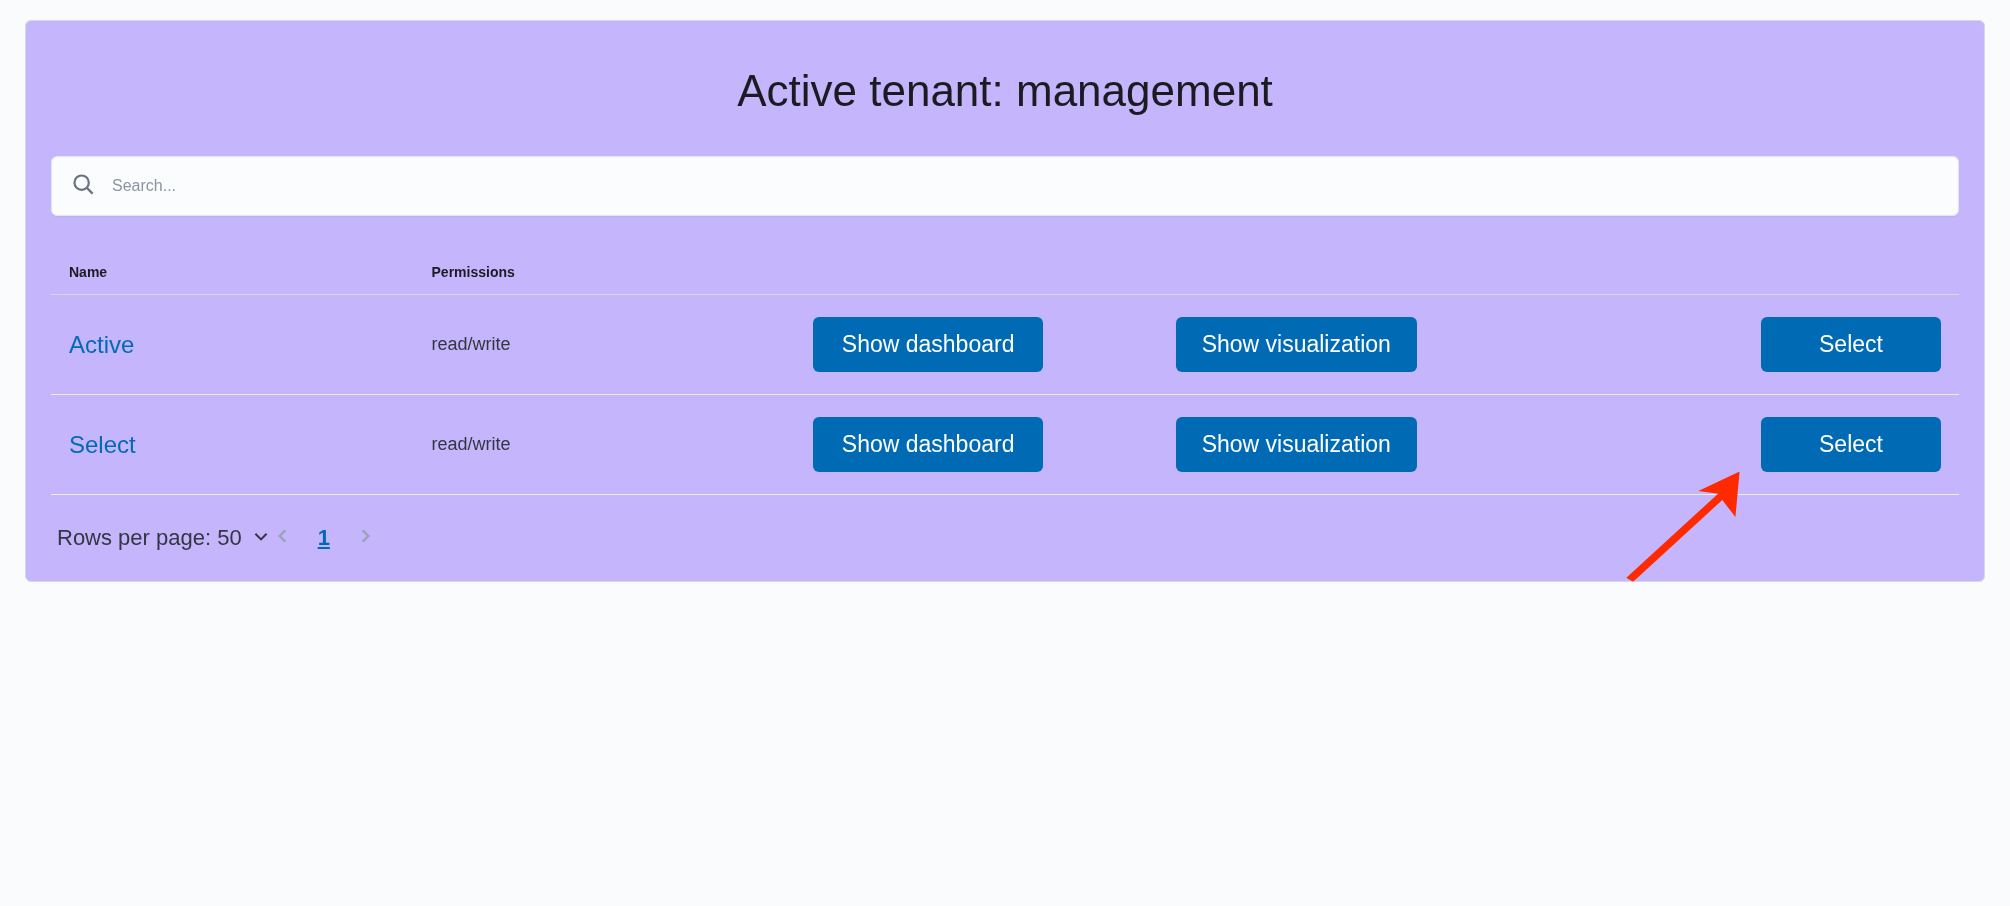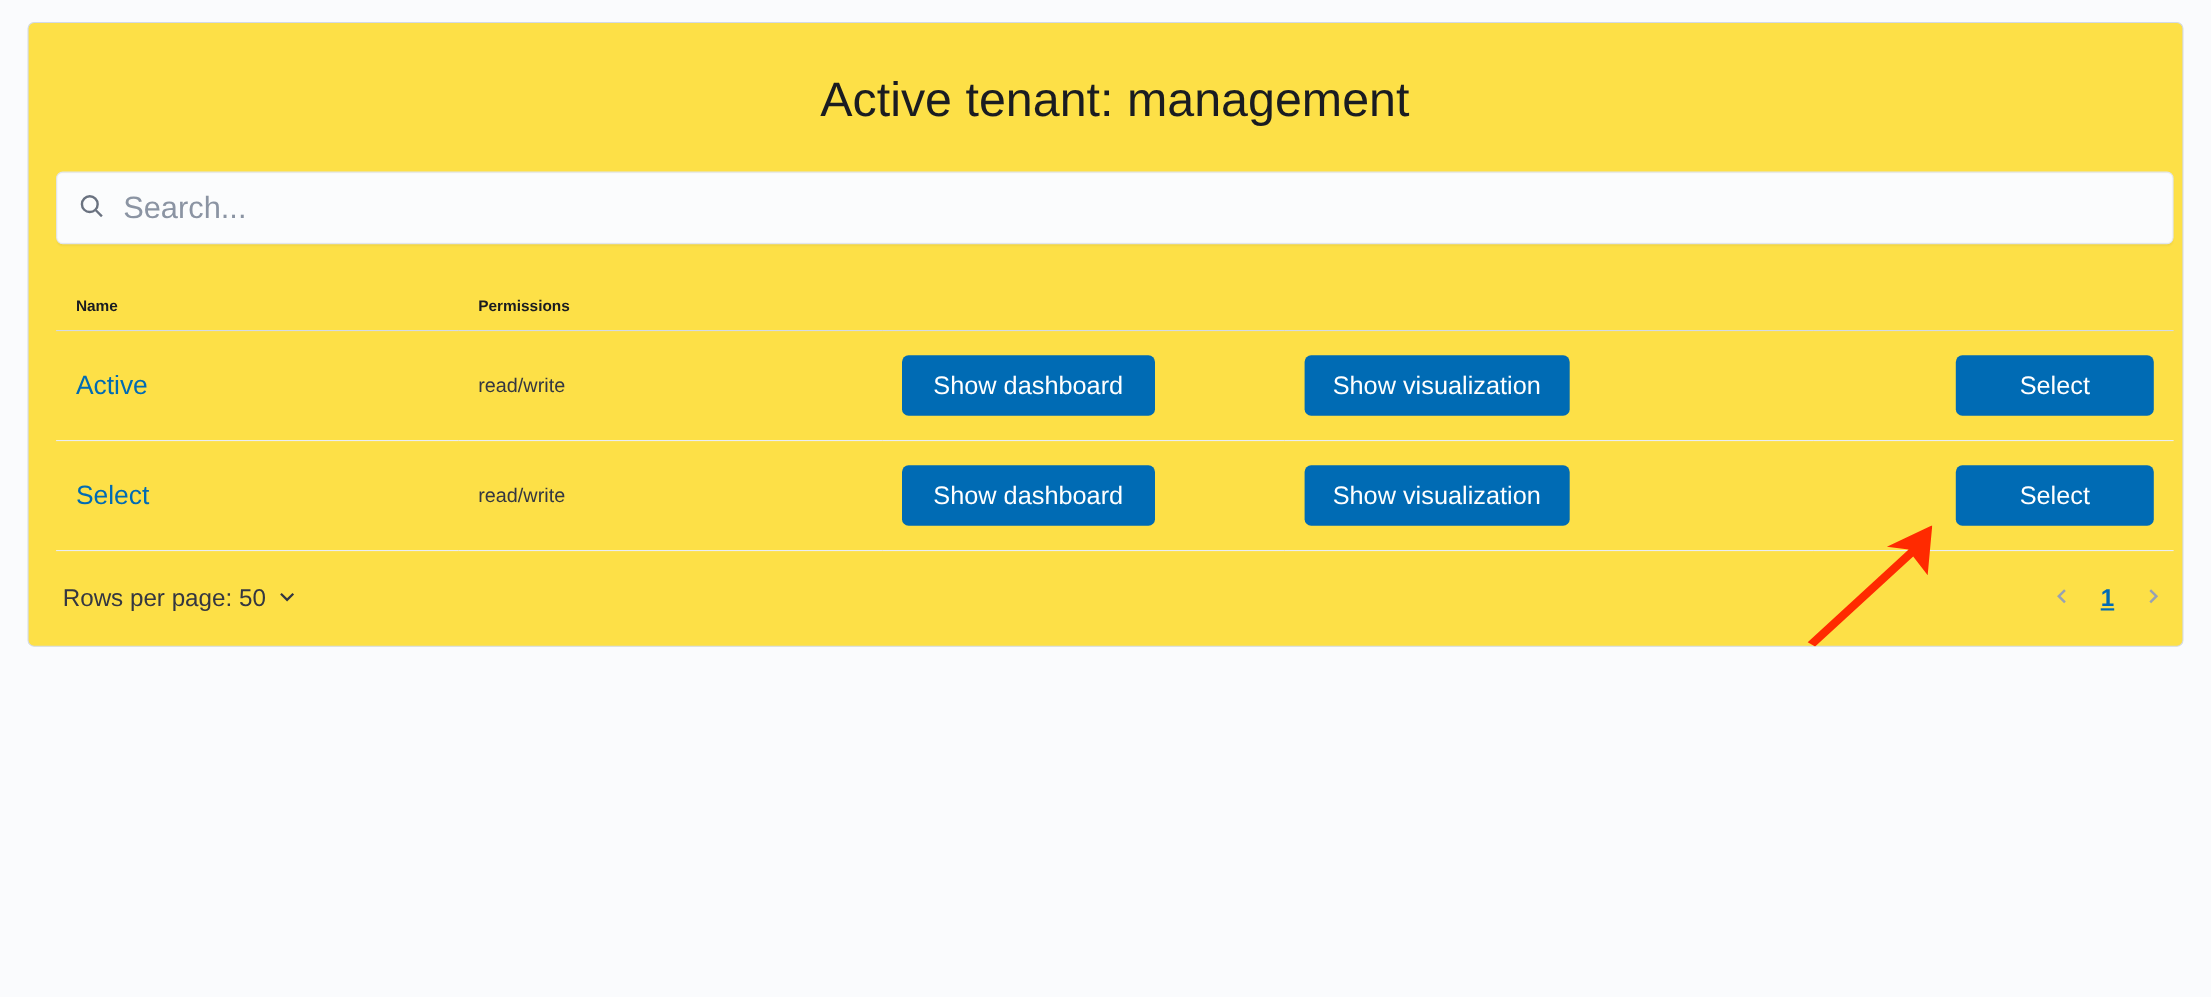--- a/index.html
+++ b/index.html
@@ -3,24 +3,24 @@
 <meta charset="utf-8">
 <style>
   * { box-sizing: border-box; margin: 0; padding: 0; }
   body {
     font-family: -apple-system, BlinkMacSystemFont, "Segoe UI", Helvetica, Arial, sans-serif;
     background: #fafbfd;
     padding: 20px;
     color: #1a1c21;
   }
   .panel {
-    background: #fde047;
+    background: #c4b5fd;
     border: 1px solid #d3dae6;
     border-radius: 6px;
-    padding: 30px 8px 25px 25px;
+    padding: 30px 25px 25px 25px;
     max-width: 1960px;
     margin: 0 auto;
   }
   .title {
     text-align: center;
     font-size: 44px;
     font-weight: 400;
     margin: 15px 0 40px 0;
     color: #1a1c21;
   }
@@ -32,21 +32,21 @@
     border-radius: 6px;
     padding: 16px 20px;
     margin-bottom: 34px;
     box-shadow: 0 2px 2px -1px rgba(0,0,0,0.05), inset 0 0 0 1px rgba(0,0,0,0.01);
   }
   .search-wrap svg { flex: 0 0 auto; margin-right: 18px; }
   .search-input {
     border: none;
     outline: none;
     background: transparent;
-    font-size: 28px;
+    font-size: 16px;
     color: #555;
     width: 100%;
   }
   .search-input::placeholder { color: #8b94a3; }
   table { width: 100%; border-collapse: collapse; }
   thead th {
     text-align: left;
     font-size: 14px;
     font-weight: 700;
     padding: 14px 18px;
@@ -75,21 +75,20 @@
   }
   .btn.wide { min-width: 230px; }
   .btn-disabled {
     background: #c2c3c6;
     color: #7a7b7e;
     cursor: default;
   }
   .cell-right { text-align: right; }
   .footer {
     display: flex;
-    justify-content: space-between;
     align-items: center;
     padding: 28px 6px 4px 6px;
     font-size: 22px;
     position: relative;
   }
   .rows-per-page { display: flex; align-items: center; gap: 10px; cursor: pointer; color:#343741; }
   .pager { display: flex; align-items: center; gap: 22px; }
   .pager .page-number {
     color: #006bb4;
     font-weight: 700;

